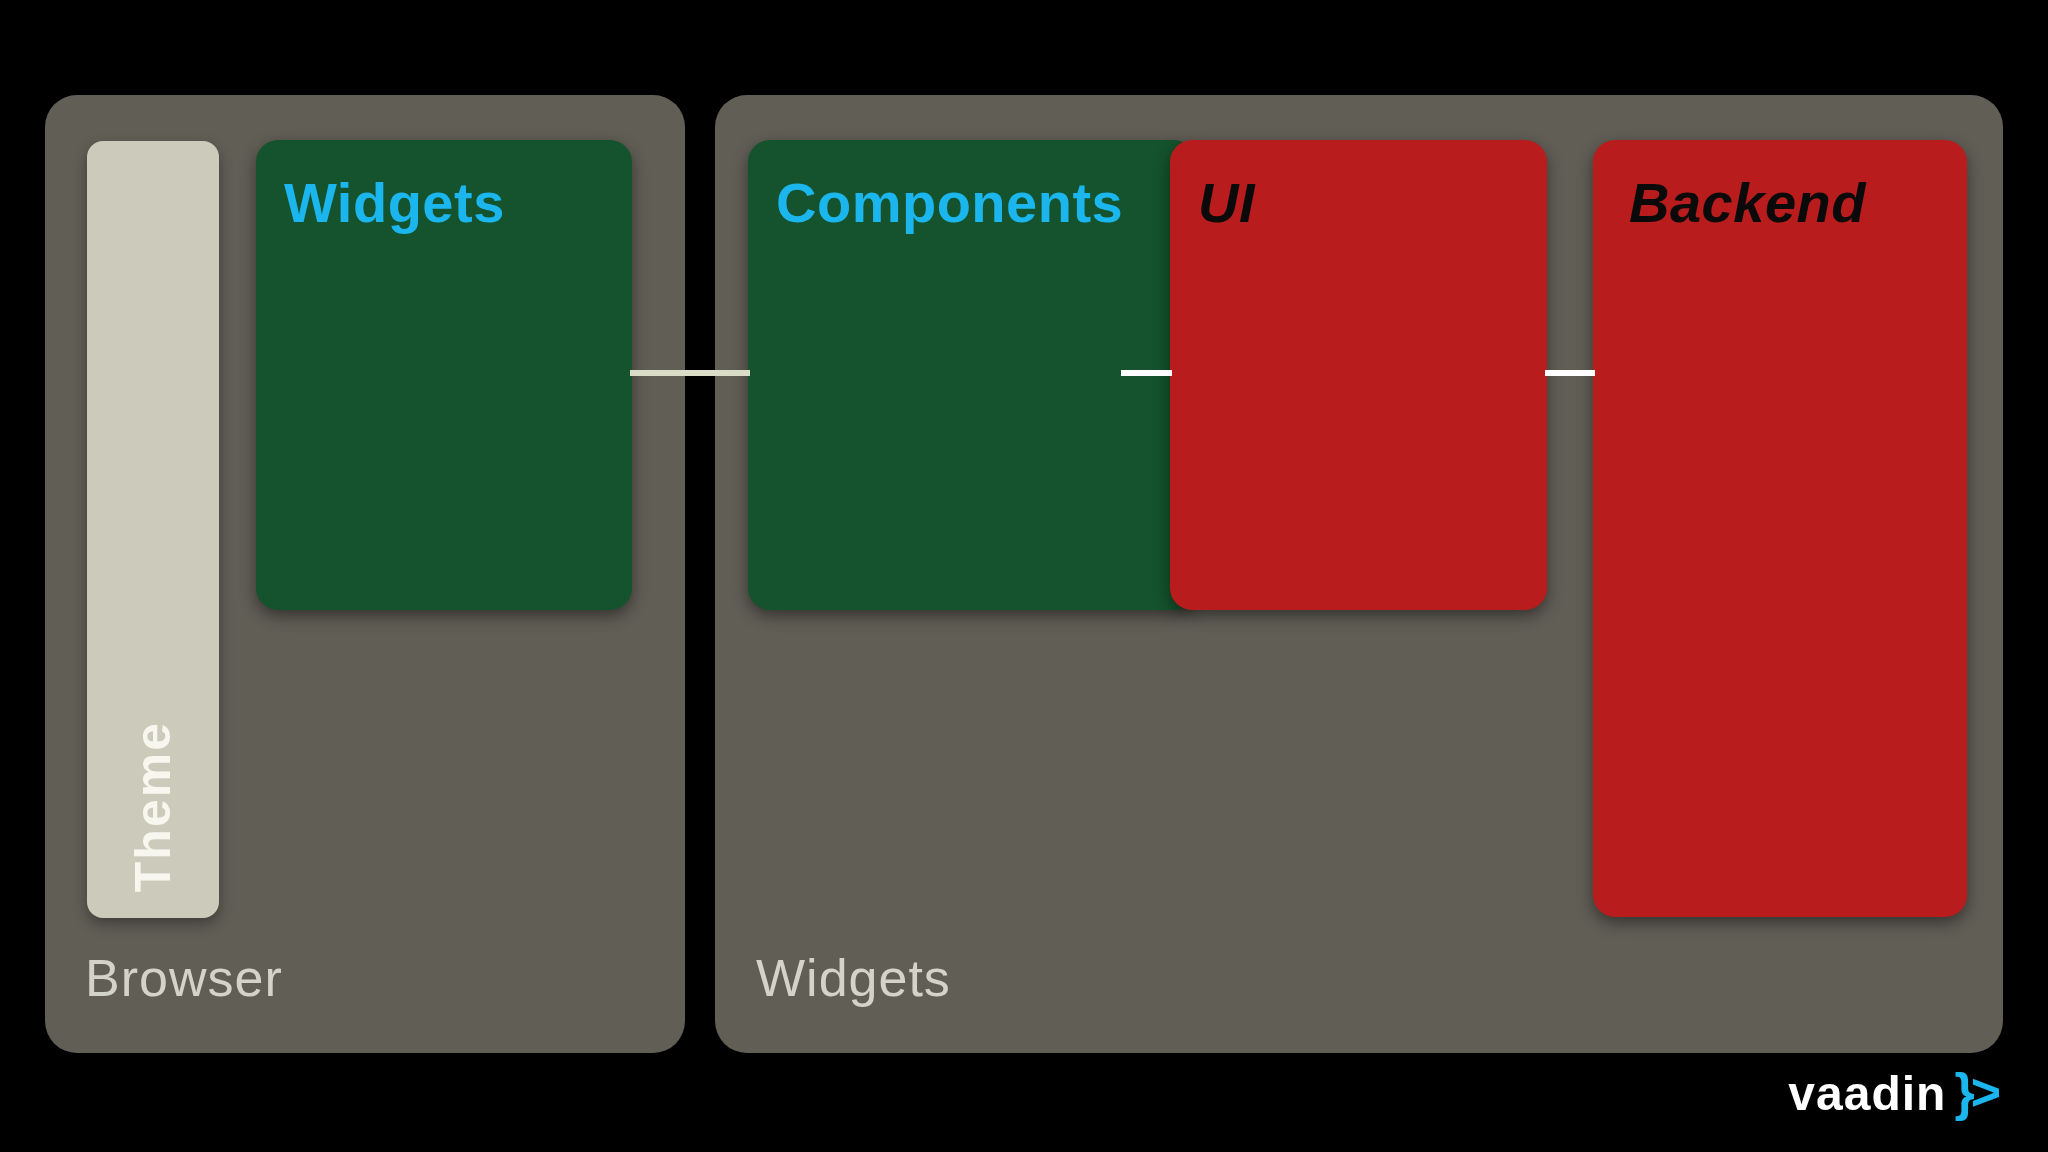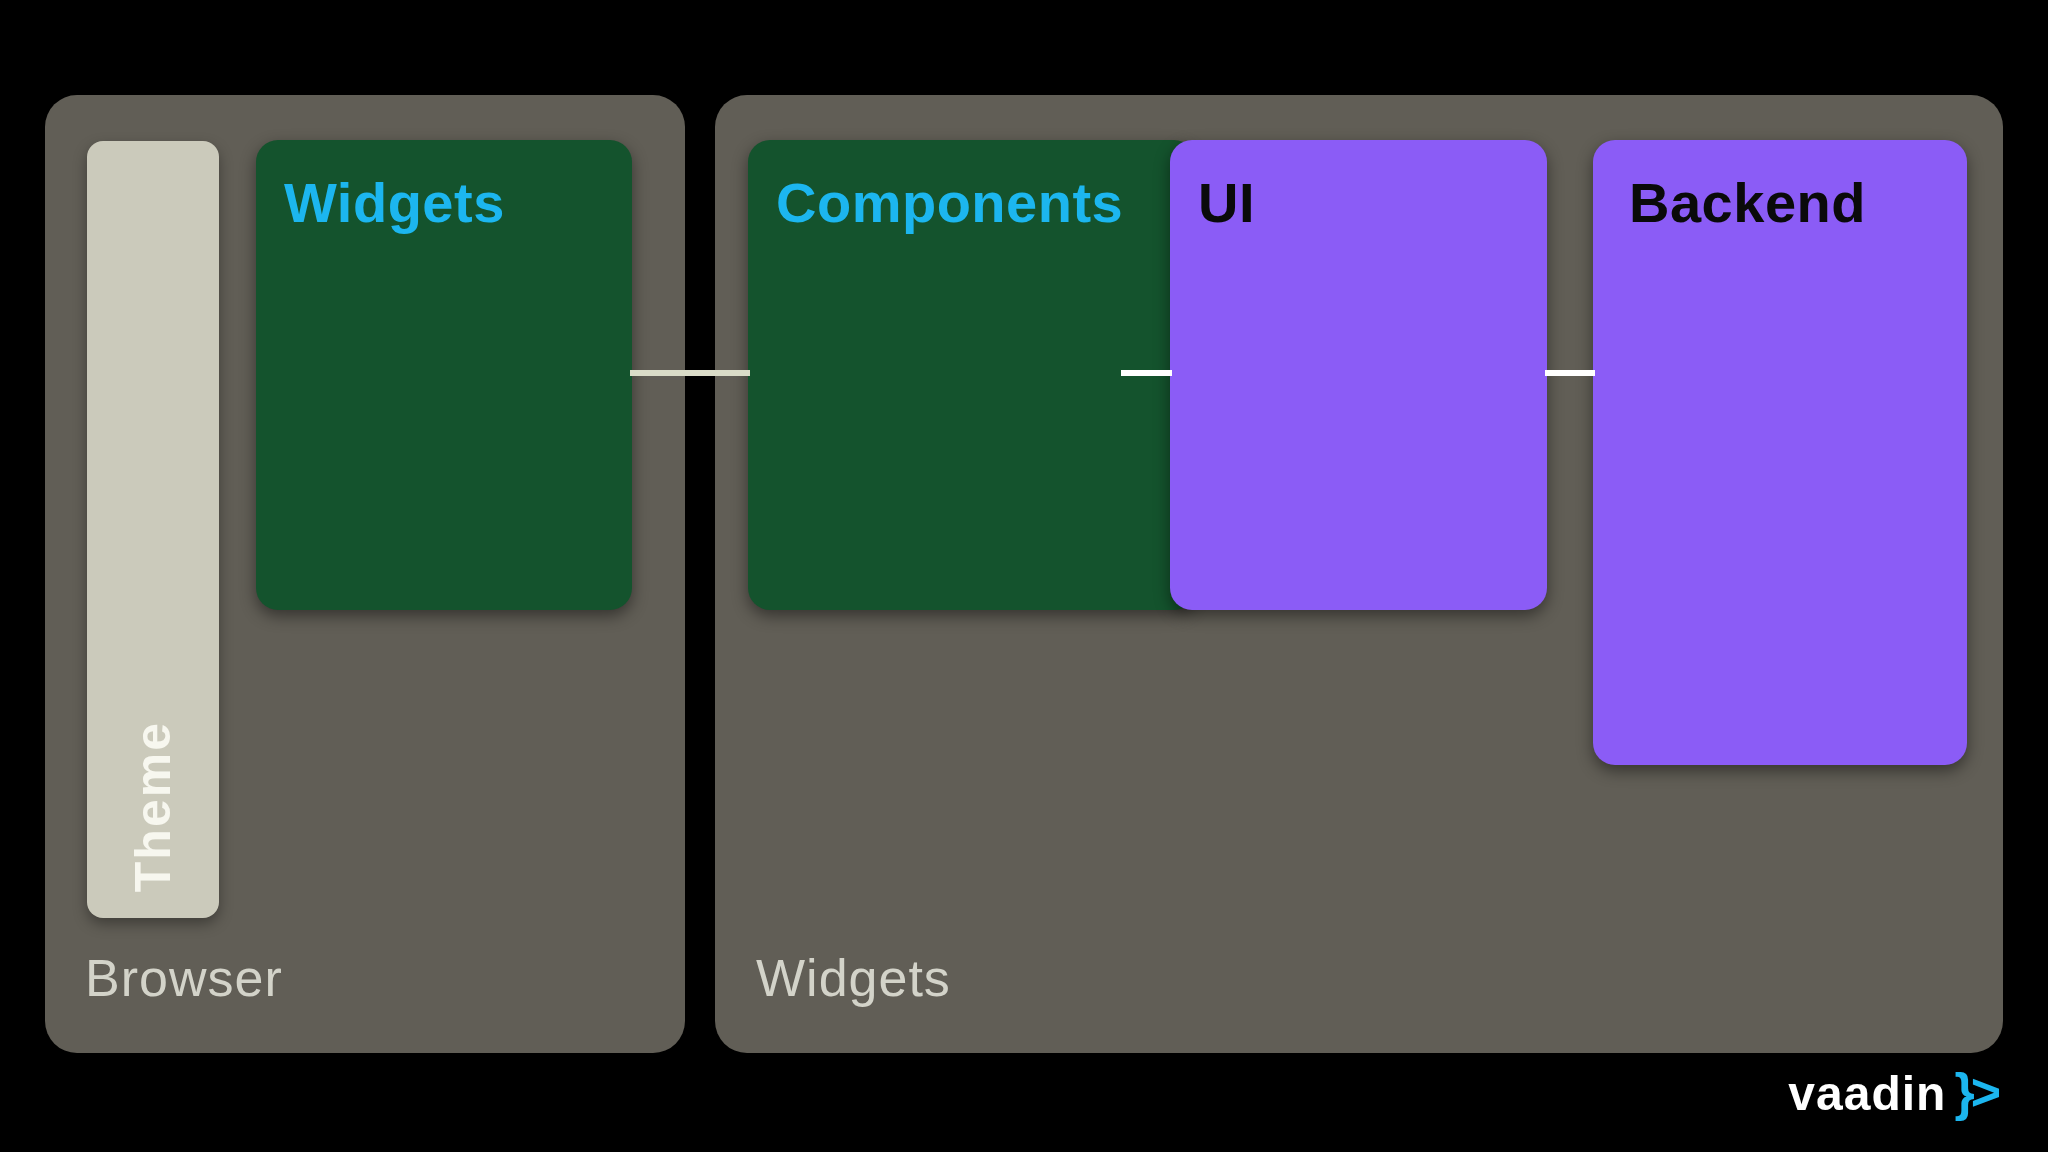--- a/index.html
+++ b/index.html
@@ -56,26 +56,26 @@
 
   
   .box {
     position: absolute;
     border-radius: 22px;
     box-shadow: 0 6px 16px rgba(0,0,0,0.45);
     padding: 30px 28px;
     box-sizing: border-box;
   }
   .box.black { background: #14532d; }
-  .box.white { background: #8b5cf6; }
+  .box.white { background: #b91c1c; font-style: italic; }
 
   #widgets-box    { left: 256px;  top: 140px; width: 376px; height: 470px; }
   #components-box { left: 748px;  top: 140px; width: 448px; height: 470px; }
   #ui-box         { left: 1170px; top: 140px; width: 377px; height: 470px; }
-  #backend-box    { left: 1593px; top: 140px; width: 374px; height: 625px; padding-left: 36px; }
+  #backend-box    { left: 1593px; top: 140px; width: 374px; height: 777px; padding-left: 36px; }
 
   .box-title {
     font-size: 56px;
     font-weight: bold;
     letter-spacing: 0.5px;
   }
   .box-title.cyan  { color: #1cb6ef; }
   .box-title.black { color: #0a0a0a; }
 
   

